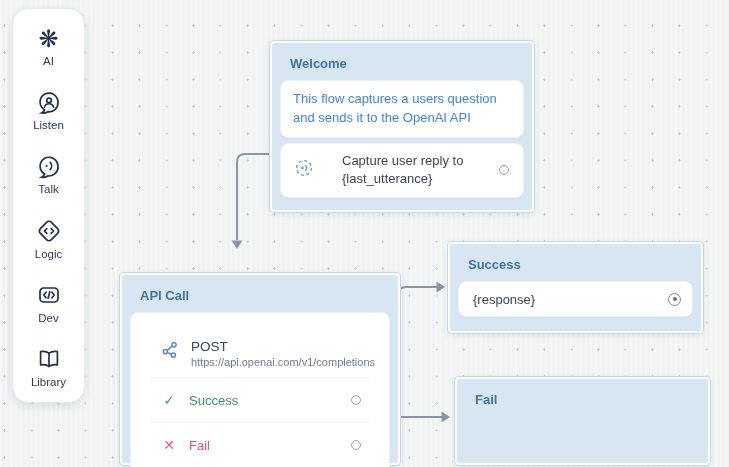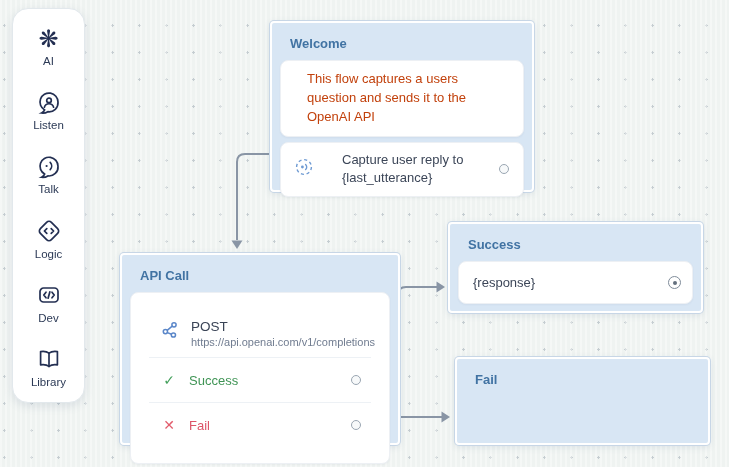--- a/index.html
+++ b/index.html
@@ -24,26 +24,26 @@
     display:flex; flex-direction:column; justify-content:space-between;
     padding:16px 4px 14px; }
   .side-item { display:flex; flex-direction:column; align-items:center; gap:3px; cursor:pointer; }
   .side-item .glyph { height:27px; display:flex; align-items:center; justify-content:center; color:#232f52; }
   .side-item .lbl { font-size:11.5px; color:#2c3a56; }
   .ai-glyph { font-size:24px; line-height:24px; color:#1d2847; }
 
   
   .node { position:absolute; z-index:3; background:#d8e6f4; border:2px solid #ffffff;
     border-radius:4px; box-shadow:0 0 0 1px #c7d6e6, 0 2px 7px rgba(60,90,130,.13);
-    padding:8px; }
+    padding:8px;margin-top:20px; }
   .node-title { font-size:13px; font-weight:bold; color:#4173a3; margin:5px 10px 9px; }
   .card { background:#ffffff; border:1px solid #edf0f4; border-radius:8px;
     box-shadow:0 1px 2px rgba(40,60,90,.05); }
   .card + .card { margin-top:5px;gap:29px; }
-  .msg-card { padding:9px 26px; font-size:13px; line-height:1.45; color:#c2410c; }
+  .msg-card { padding:9px 12px; font-size:13px; line-height:1.45; color:#3b82f6; }
   .row { display:flex; align-items:center; }
   .capture-card { padding:8px 14px; gap:12px; min-height:55px; }
   .capture-card .cap-txt { font-size:13px; line-height:1.4; color:#3c4658; flex:1;
     overflow-wrap:anywhere; word-break:break-word; max-width:176px; }
 
   .port { width:10px; height:10px; border:1.5px solid #9aa6b2; border-radius:50%;
     background:#f7f9fa; margin-left:auto; flex:none; cursor:crosshair; }
   .port-target { width:13px; height:13px; border:1.5px solid #7f8c9a; background:#fff;
     display:flex; align-items:center; justify-content:center; }
   .port-target::after { content:""; width:4px; height:4px; border-radius:50%; background:#64707e; }
@@ -60,21 +60,21 @@
   .ok-ico { color:#44a05c; font-size:14px; width:16px; text-align:center; }
   .ok-lbl { color:#3f9455; }
   .bad-ico { color:#e25c6c; font-size:14px; width:16px; text-align:center; }
   .bad-lbl { color:#dd5468; }
 
   .val-card { padding:0 11px 0 14px; font-size:13px; color:#3c4658; }
 
   #node-welcome { left:270px; top:21px; width:264px; height:171px; }
   #node-api     { left:120px; top:253px; width:280px; height:192px; }
   #node-success { left:448px; top:222px; width:255px; height:91px; }
-  #node-success .val-card { height:43px; }
+  #node-success .val-card { height:36px; }
   #node-fail    { left:455px; top:357px; width:255px; height:88px; }
   #node-fail .val-card { height:40px; }
 </style>
 </head>
 <body>
 
 <div class="stage">
 
   <svg class="connectors" width="729" height="467" viewBox="0 0 729 467">
     <g>

